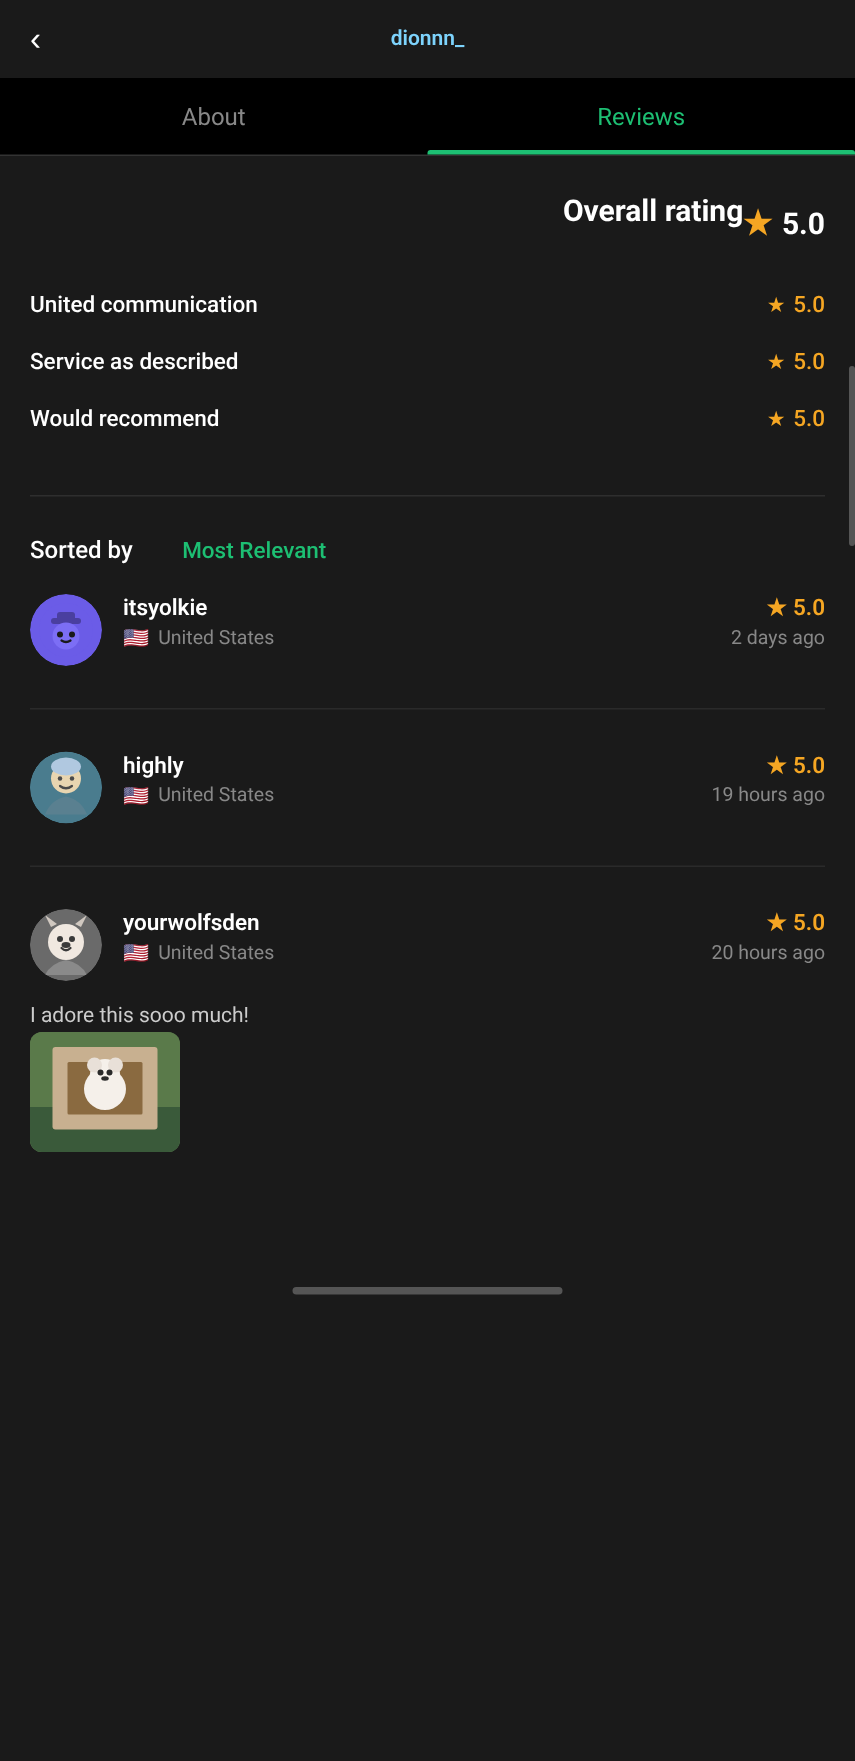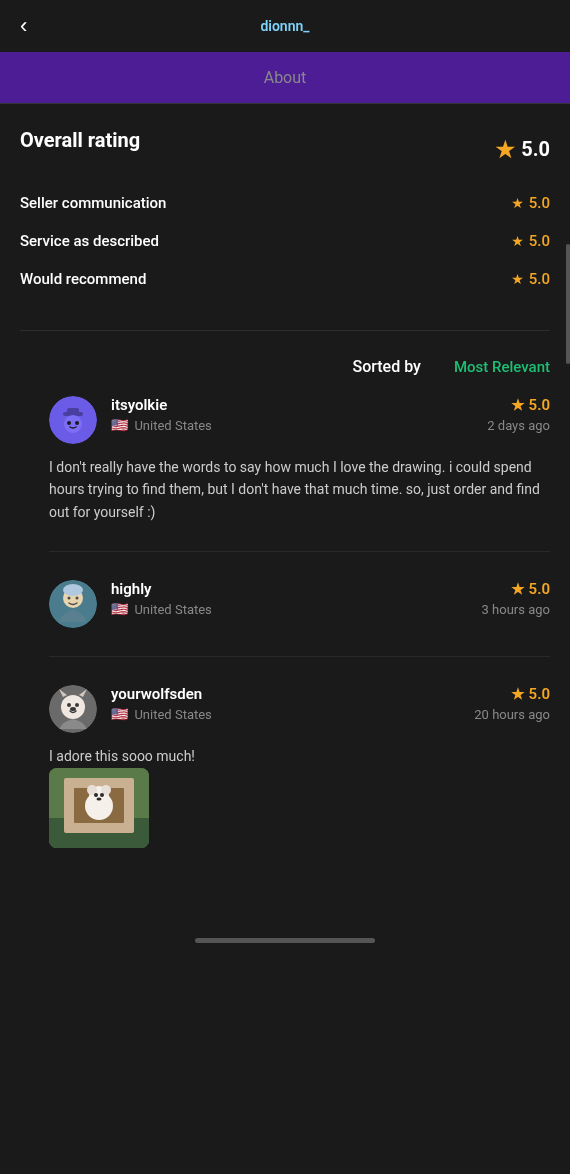--- a/index.html
+++ b/index.html
@@ -34,21 +34,21 @@
     .header-title {
       font-size: 14px;
       font-weight: 600;
       color: #7dd3fc;
     }
 
     
     .tabs {
       display: flex;
       border-bottom: 1px solid #333;
-      background-color: #4c1d95;
+      background-color: #000000;
     }
     .tab {
       flex: 1;
       text-align: center;
       padding: 16px 0;
       font-size: 16px;
       color: #888;
       cursor: pointer;
       position: relative;
     }
@@ -88,21 +88,21 @@
       margin-bottom: 32px;
     }
     .overall-rating-title {
       font-size: 20px;
       font-weight: 700;
       color: #ffffff;
       margin-bottom: 18px;
     }
     .overall-rating-row {
       display: flex;
-      justify-content: space-between;
+      justify-content: flex-end;
       align-items: center;
     }
     .overall-rating-row .score {
       display: flex;
       align-items: center;
       gap: 6px;
       font-size: 20px;
       font-weight: 700;
     }
     .overall-rating-row .score .star-icon {
@@ -140,21 +140,21 @@
     
     .divider {
       height: 1px;
       background-color: #2e2e2e;
       margin: 8px 0;
     }
 
     
     .sorted-by-row {
       display: flex;
-      justify-content: flex-end;
+      justify-content: flex-start;
       align-items: center;
       padding: 18px 0 20px;
     }
     .sorted-by-label {
       font-size: 16px;
       color: #ffffff;
       font-weight: 500;
     }
     .sorted-by-value {
       font-size: 15px;
@@ -162,21 +162,20 @@
       font-weight: 500;
       cursor: pointer;
       margin-left: 33px;
     }
 
     
     .review-card {
       margin-bottom: 28px;
       padding-bottom: 28px;
       border-bottom: 1px solid #2a2a2a;
-      margin-left: 29px;
     }
     .review-card:last-child {
       border-bottom: none;
     }
 
     .review-header {
       display: flex;
       align-items: flex-start;
       gap: 14px;
     }
@@ -303,40 +302,43 @@
 
 <div class="header">
   <button class="back-btn">‹</button>
   <span class="header-title">dionnn_</span>
 </div>
 
 <div class="tabs">
   <div class="tab">
     <span>About</span>
   </div>
+  <div class="tab active">
+    <span>Reviews</span>
+  </div>
 </div>
 
 <div style="position: relative;">
   <div class="scroll-indicator"></div>
 </div>
 
 <div class="content">
 
   <div class="overall-rating-section">
     <div class="overall-rating-row">
       <span class="overall-rating-title">Overall rating</span>
       <div class="score">
         <span class="star-icon">★</span>
         <span>5.0</span>
       </div>
     </div>
 
     <div class="rating-metrics">
       <div class="rating-metric-row">
-        <span class="metric-label">Seller communication</span>
+        <span class="metric-label">United communication</span>
         <div class="metric-score">
           <span class="star-sm">★</span>
           <span>5.0</span>
         </div>
       </div>
       <div class="rating-metric-row">
         <span class="metric-label">Service as described</span>
         <div class="metric-score">
           <span class="star-sm">★</span>
           <span>5.0</span>
@@ -387,21 +389,20 @@
             <span>5.0</span>
           </div>
         </div>
         <div class="reviewer-location-row">
           <span class="flag-emoji">🇺🇸</span>
           <span class="reviewer-country">United States</span>
           <span class="review-time">2 days ago</span>
         </div>
       </div>
     </div>
-    <div class="review-text">I don't really have the words to say how much I love the drawing. i could spend hours trying to find them, but I don't have that much time. so, just order and find out for yourself :)</div>
   </div>
 
   <div class="review-card">
     <div class="review-header">
       <div class="reviewer-avatar">
         <div class="sansmo-avatar-bg">
           <svg width="48" height="48" viewBox="0 0 48 48">
             <circle cx="24" cy="24" r="24" fill="#4a7c8e"></circle>
 
             <circle cx="24" cy="18" r="10" fill="#e8d5b0"></circle>
@@ -420,21 +421,21 @@
         <div class="reviewer-name-row">
           <span class="reviewer-name">highly</span>
           <div class="reviewer-rating">
             <span>★</span>
             <span>5.0</span>
           </div>
         </div>
         <div class="reviewer-location-row">
           <span class="flag-emoji">🇺🇸</span>
           <span class="reviewer-country">United States</span>
-          <span class="review-time">3 hours ago</span>
+          <span class="review-time">19 hours ago</span>
         </div>
       </div>
     </div>
   </div>
 
   <div class="review-card">
     <div class="review-header">
       <div class="reviewer-avatar">
         <div class="wolfs-avatar-bg">
           <svg width="48" height="48" viewBox="0 0 48 48">

